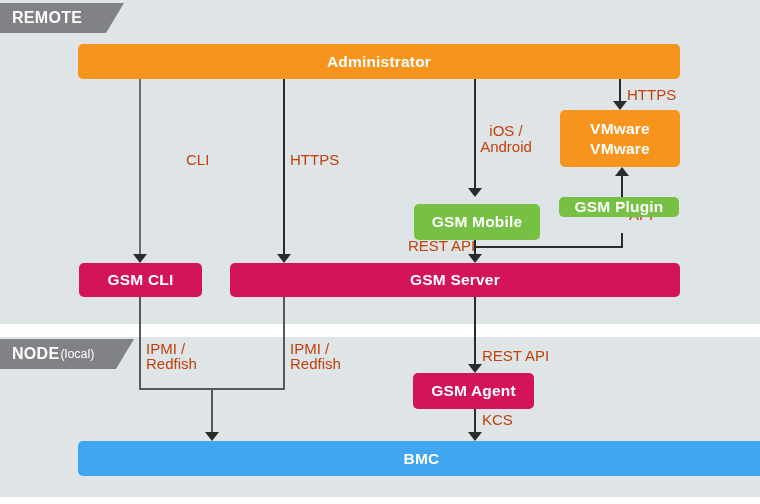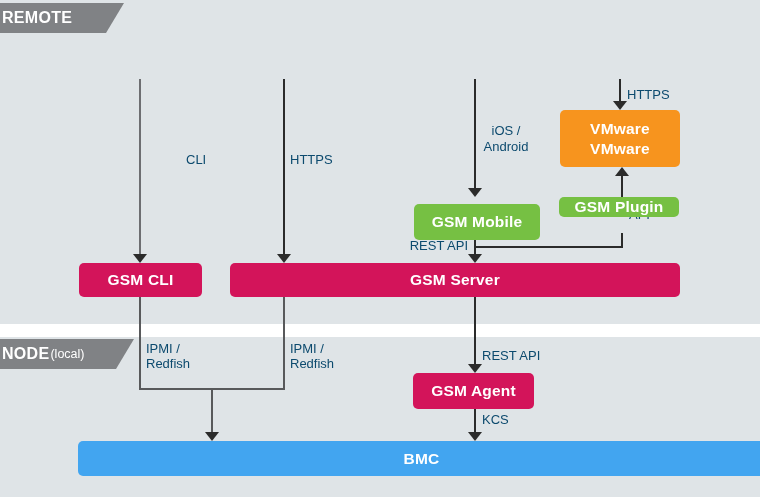--- a/index.html
+++ b/index.html
@@ -11,21 +11,21 @@
     overflow:hidden;
   }
   .strip{position:absolute;left:0;width:760px;background:#FFFFFF;}
   #divider{top:324px;height:13px;}
   #bottomstrip{top:497px;height:7px;}
 
   .tag{
     position:absolute;left:0;width:124px;height:30px;
     background:#808285;color:#fff;
     clip-path:polygon(0 0,100% 0,calc(100% - 18px) 100%,0 100%);
-    display:flex;align-items:center;padding-left:2px;box-sizing:border-box;
+    display:flex;align-items:center;padding-left:12px;box-sizing:border-box;
     font-weight:bold;font-size:16px;letter-spacing:.3px;
   }
   #tag-remote{top:3px;}
   #tag-node{top:339px;width:134px;}
   .tag .sub{font-weight:normal;font-size:12.5px;letter-spacing:0;margin-left:1px;}
 
   .node{
     position:absolute;border-radius:5px;color:#fff;font-weight:bold;
     display:flex;align-items:center;justify-content:center;
     font-size:15.5px;text-align:center;letter-spacing:.2px;
@@ -54,21 +54,21 @@
     border-left:7px solid transparent;border-right:7px solid transparent;
     border-top:9px solid #2B2B2B;
   }
   .arrow-up{
     position:absolute;width:0;height:0;
     border-left:7px solid transparent;border-right:7px solid transparent;
     border-bottom:9px solid #2B2B2B;
   }
 
   .lbl{
-    position:absolute;color:#0c4a6e;font-size:13px;line-height:15px;
+    position:absolute;color:#c2410c;font-size:15px;line-height:15px;
     white-space:nowrap;
   }
 </style>
 </head>
 <body>
 
 <div id="stage">
 
   <div id="divider" class="strip"></div>
   <div id="bottomstrip" class="strip"></div>
@@ -126,20 +126,21 @@
   <div class="lbl" style="left:146px;top:341px;">
     <div>IPMI /</div>
     <div>Redfish</div>
   </div>
   <div class="lbl" style="left:290px;top:341px;">
     <div>IPMI /</div>
     <div>Redfish</div>
   </div>
   <div class="lbl" style="left:482px;top:412px;">KCS</div>
 
+  <div id="n-admin" class="node orange">Administrator</div>
 
   <div id="n-vcenter" class="node orange">
     <div>VMware</div>
     <div>VMware</div>
   </div>
 
   <div id="n-mobile" class="node green">GSM Mobile</div>
   <div id="n-plugin" class="node green">GSM Plugin</div>
   <div id="n-cli" class="node crimson">GSM CLI</div>
   <div id="n-server" class="node crimson">GSM Server</div>

